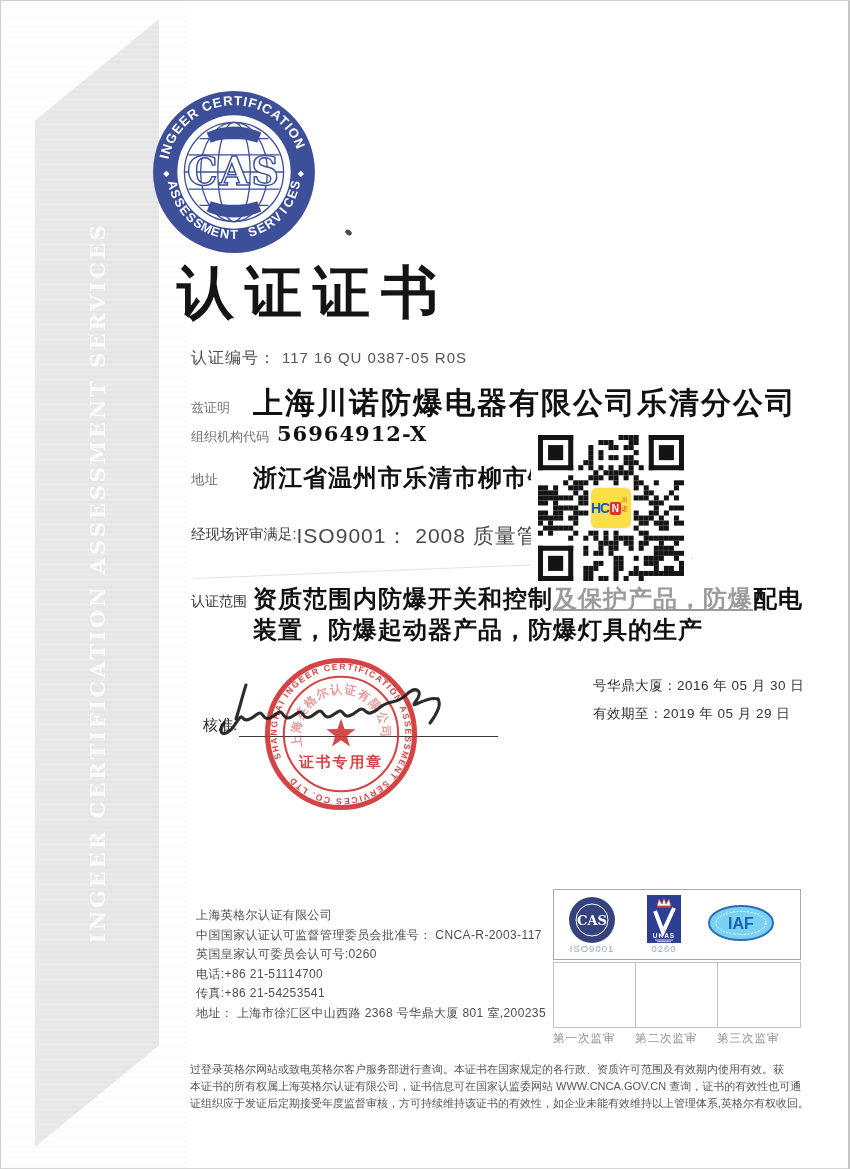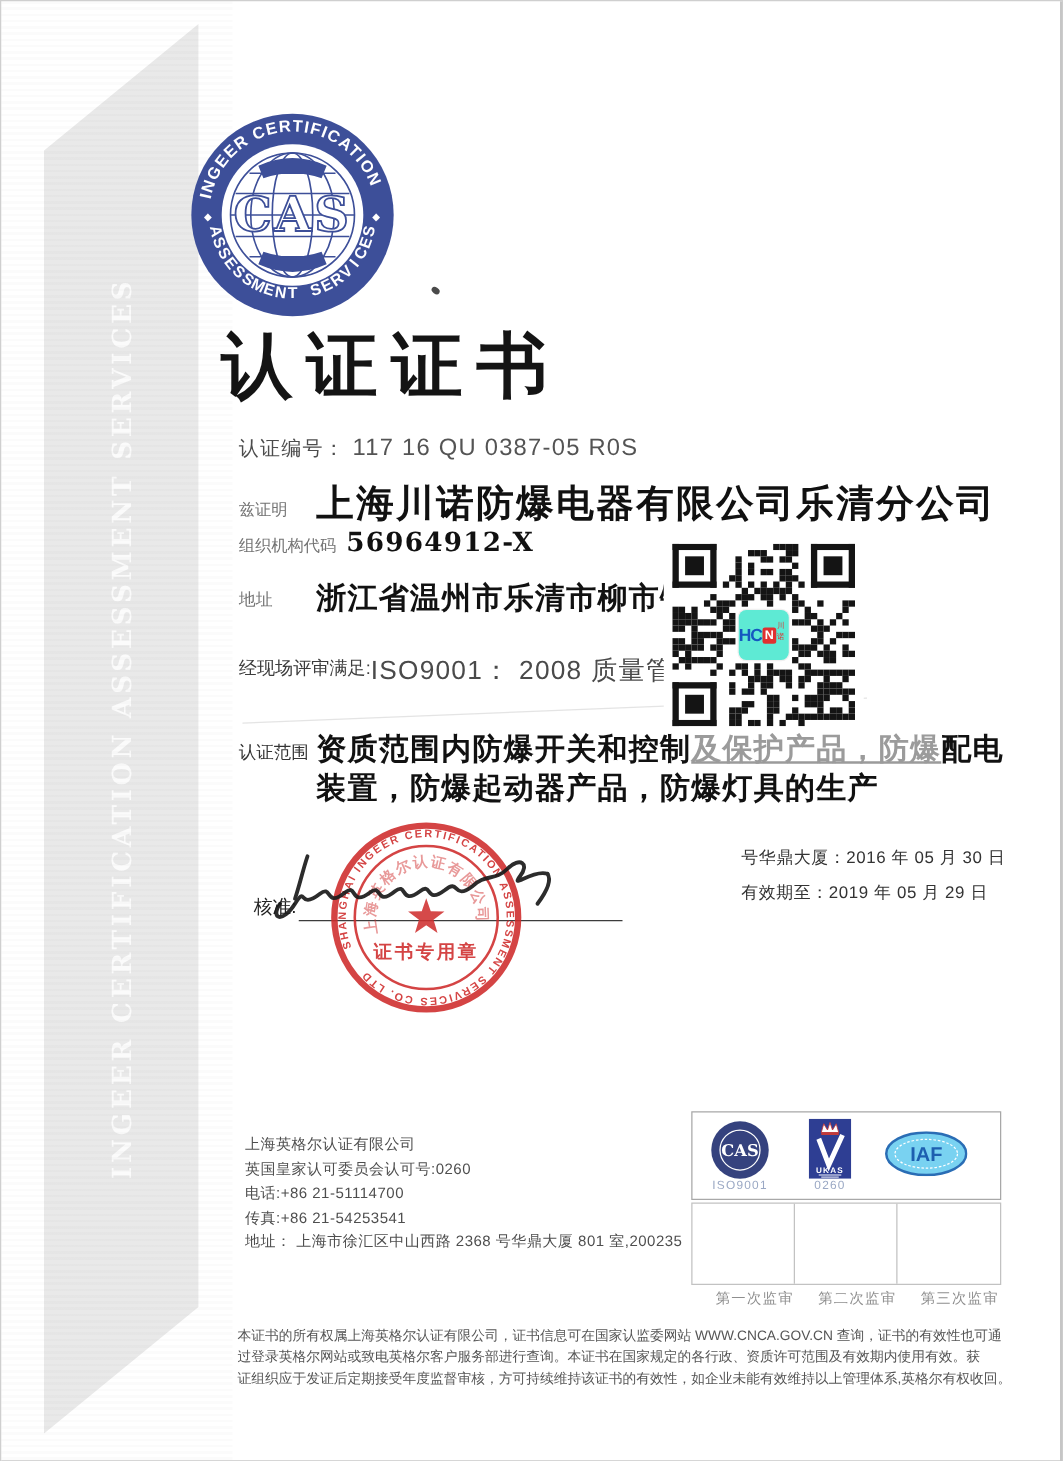--- a/index.html
+++ b/index.html
@@ -27,47 +27,47 @@
   .streaks{
     position:absolute;left:0;top:0;width:185px;height:1169px;pointer-events:none;
     background:repeating-linear-gradient(to bottom,rgba(0,0,0,0.016) 0 2px,transparent 2px 5px);
   }
   .title{
     position:absolute;left:176px;top:254px;
     font-size:57px;font-weight:700;letter-spacing:11px;color:#141414;
     font-family:"DejaVu Sans","Liberation Sans",sans-serif;
   }
   .certno{position:absolute;left:190px;top:347px;font-size:16px;color:#4c4c4c;letter-spacing:1px;}
-  .certno .val{font-size:19px;color:#545454;margin-left:6px;}
+  .certno .val{font-size:15px;color:#545454;margin-left:6px;}
   .lbl{color:#737373;font-size:13px;}
   .serifb{font-family:"DejaVu Serif","Liberation Serif",serif;font-weight:bold;color:#111;}
   .company{position:absolute;left:252px;top:382px;font-size:30px;letter-spacing:2px;}
   .orgcode{position:absolute;left:252px;top:420px;font-size:21px;letter-spacing:1px;margin-left:24px;}
   .addrval{position:absolute;left:252px;top:461px;font-size:24px;letter-spacing:1px;}
   .stdrow{position:absolute;left:190px;top:521px;}
   .stdrow .lab{font-size:14.5px;color:#3d3d3d;vertical-align:4px;}
   .stdrow .val{font-size:21px;color:#4a4a4a;letter-spacing:1px;}
   .scopelbl{position:absolute;left:190px;top:592px;font-size:14px;color:#333;}
   .scopetxt{position:absolute;left:252px;top:582px;width:565px;font-size:24px;line-height:31px;letter-spacing:1px;}
   .faded{color:#9b9b9b;text-decoration:underline;}
   .dates{position:absolute;left:592px;font-size:13.5px;color:#333;letter-spacing:.5px;}
   .approval{position:absolute;left:202px;top:715px;font-size:15px;color:#222;}
   .app-line{position:absolute;left:238px;top:735px;width:259px;height:1px;background:#3c3c3c;}
   .issuer{position:absolute;left:195px;top:905px;font-size:12px;line-height:19.5px;color:#4e4e4e;letter-spacing:.4px;}
   .logobox{position:absolute;left:552px;top:888px;width:246px;height:69px;border:1px solid #a8a8a8;background:#fff;}
   .logosub{position:absolute;top:53px;text-align:center;font-size:9.5px;color:#9aa8c4;letter-spacing:1px;}
   .grid{position:absolute;left:552px;top:961px;width:246px;height:64px;display:grid;grid-template-columns:1fr 1fr 1fr;border:1px solid #c2c2c2;}
   .grid div{border-right:1px solid #c2c2c2;}
   .grid div:last-child{border-right:none;}
-  .survlabels{position:absolute;left:552px;top:1030px;width:246px;display:grid;grid-template-columns:1fr 1fr 1fr;font-size:11.5px;color:#8f8f8f;letter-spacing:1px;text-align:right;}
+  .survlabels{position:absolute;left:552px;top:1030px;width:246px;display:grid;grid-template-columns:1fr 1fr 1fr;font-size:11.5px;color:#8f8f8f;letter-spacing:1px;text-align:left;}
   .footnote{position:absolute;left:189px;top:1060px;width:624px;font-size:11px;line-height:17px;color:#555;}
   .qrwrap{position:absolute;left:530px;top:430px;width:160px;height:154px;background:#fff;}
   .qrlogo{
     position:absolute;left:50%;top:50%;transform:translate(-50%,-50%);
-    width:40px;height:40px;background:#5eead4;border-radius:6px;
+    width:40px;height:40px;background:#fde047;border-radius:6px;
     display:flex;align-items:center;justify-content:center;gap:1px;
     box-shadow:0 0 0 1px #f0f0f0;
   }
   .qrlogo .hc{font-weight:bold;font-size:14px;color:#1558c0;letter-spacing:-1px;}
   .qrlogo .nbox{width:13px;height:13px;background:#e03030;border-radius:2px;color:#fff;font-size:10px;font-weight:bold;display:flex;align-items:center;justify-content:center;}
   .qrlogo .cn{font-size:6px;color:#e03030;align-self:flex-start;margin-top:8px;}
   .speck{position:absolute;left:344px;top:229px;width:7px;height:5px;background:#2a2a2a;border-radius:50%;transform:rotate(35deg);opacity:.85;}
   .scanline{position:absolute;left:193px;top:577px;width:500px;height:1px;background:#c9c9c9;opacity:.5;transform:rotate(-2.3deg);transform-origin:left center;}
   .sigsvg{position:absolute;left:215px;top:670px;}
   .sealsvg{position:absolute;left:243px;top:636px;opacity:.88;}
@@ -471,20 +471,21 @@
   <svg class="sigsvg" width="235" height="70" viewBox="0 0 235 70">
     <g stroke="#1b1b1b" stroke-width="3.1" fill="none" stroke-linecap="round" opacity=".92">
       <path d="M8,52 C0,64 10,68 20,52 C30,36 22,58 40,44 C50,36 44,56 60,43 C70,35 64,55 80,43 C90,35 84,55 100,42 C110,34 104,54 120,42 C130,34 124,53 140,41 C152,31 146,50 162,38 C172,28 180,34 190,24 C200,14 208,20 200,30 C192,41 210,24 222,28"></path>
       <path d="M30,14 C26,26 24,36 20,48"></path>
       <path d="M222,28 C226,34 220,44 214,52"></path>
     </g>
   </svg>
 
   <div class="issuer">
     <div>上海英格尔认证有限公司</div>
+    <div>中国国家认证认可监督管理委员会批准号： CNCA-R-2003-117</div>
     <div>英国皇家认可委员会认可号:0260</div>
     <div>电话:+86 21-51114700</div>
     <div>传真:+86 21-54253541</div>
     <div>地址： 上海市徐汇区中山西路 2368 号华鼎大厦 801 室,200235</div>
   </div>
 
   <div class="logobox">
     <svg style="position:absolute;left:14px;top:6px;" width="48" height="48" viewBox="0 0 48 48">
       <circle cx="24" cy="24" r="23" fill="#35427e"></circle>
       <circle cx="24" cy="24" r="16" fill="none" stroke="#ffffff" stroke-width="1"></circle>
@@ -515,18 +516,18 @@
     <div></div>
     <div></div>
   </div>
   <div class="survlabels">
     <span>第一次监审</span>
     <span>第二次监审</span>
     <span>第三次监审</span>
   </div>
 
   <div class="footnote">
+    <div>过登录英格尔网站或致电英格尔客户服务部进行查询。本证书在国家规定的各行政、资质许可范围及有效期内使用有效。获</div>
     <div>本证书的所有权属上海英格尔认证有限公司，证书信息可在国家认监委网站 WWW.CNCA.GOV.CN 查询，证书的有效性也可通</div>
-    <div>过登录英格尔网站或致电英格尔客户服务部进行查询。本证书在国家规定的各行政、资质许可范围及有效期内使用有效。获</div>
     <div>证组织应于发证后定期接受年度监督审核，方可持续维持该证书的有效性，如企业未能有效维持以上管理体系,英格尔有权收回。</div>
   </div>
 
 </div>
 
 </body></html>

